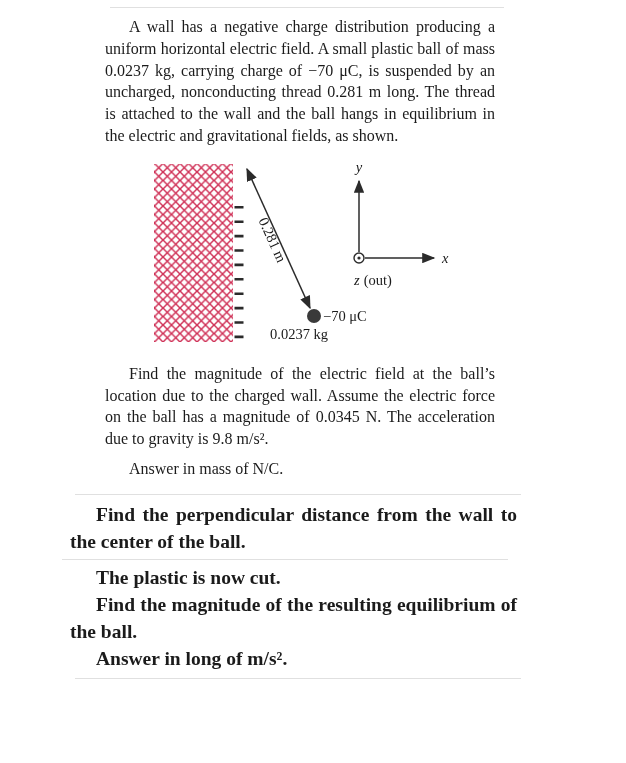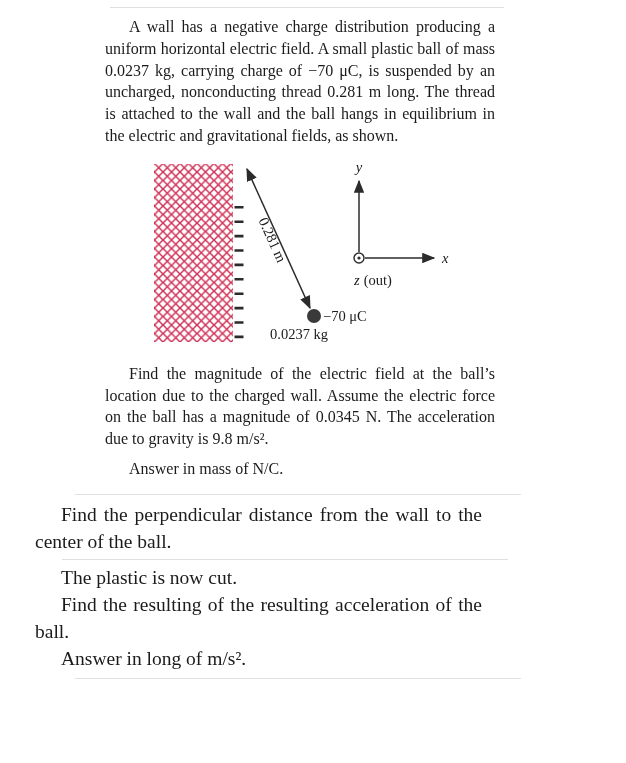--- a/index.html
+++ b/index.html
@@ -35,24 +35,25 @@
   .part1-block  { margin-top: 7px; }
 
   .figure-wrap {
     height: 200px;
     margin-top: 2px;
   }
   .figure-wrap svg { display: block; margin-left: 146px; }
 
   .col-wide {
     width: 447px;
-    margin-left: 35px;
+    margin-left: 70px;
     font-size: 19.5px;
     line-height: 27px;
     text-align: justify;
+    font-weight: bold;
   }
   .col-wide p { margin: 0; text-indent: 26px; }
   .part2-block { margin-top: 6px; }
   .part3-block { margin-top: 4px; }
 
   .fig-label {
     font-size: 14.5px;
     fill: #1b1b1b;
     font-family: "Liberation Serif", "DejaVu Serif", serif;
   }
@@ -112,19 +113,19 @@
   <div class="rule rule-wide"></div>
 
   <div class="col-wide part2-block">
     <p>Find the perpendicular distance from the wall to the center of the ball.</p>
   </div>
 
   <div class="rule rule-mid"></div>
 
   <div class="col-wide part3-block">
     <p>The plastic is now cut.</p>
-    <p>Find the resulting of the resulting acceleration of the ball.</p>
+    <p>Find the magnitude of the resulting equilibrium of the ball.</p>
     <p>Answer in long of m/s².</p>
   </div>
 
   <div class="rule rule-bot"></div>
 
 </div>
 
 </body></html>

